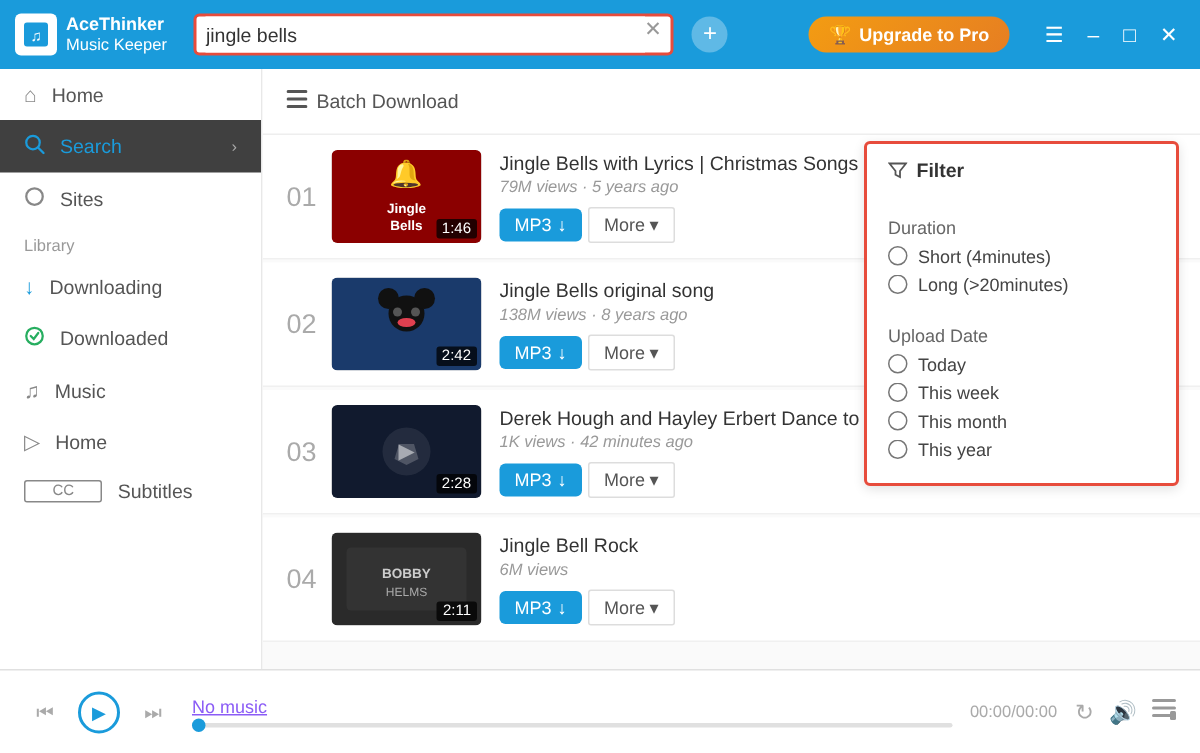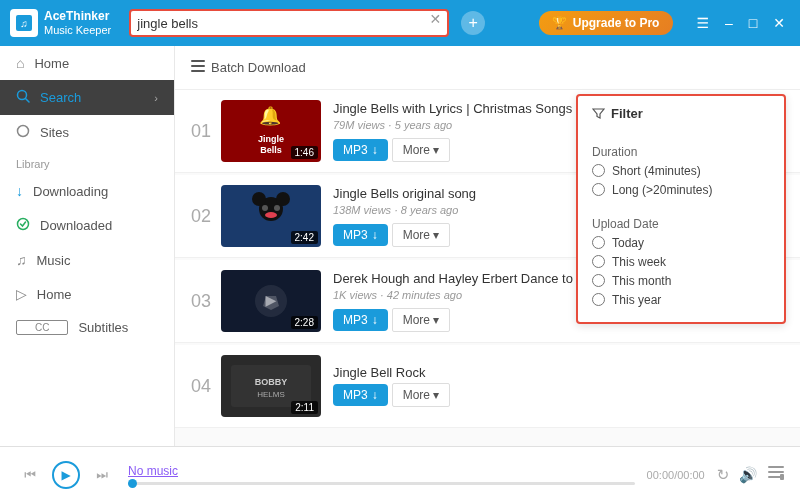--- a/index.html
+++ b/index.html
@@ -565,20 +565,21 @@
       <svg width="100" height="62" viewBox="0 0 100 62">
     <rect width="100" height="62" fill="#2a2a2a"></rect>
     <rect x="10" y="10" width="80" height="42" fill="#333" rx="3"></rect>
     <text x="50" y="30" text-anchor="middle" font-size="9" fill="#ccc" font-weight="bold">BOBBY</text>
     <text x="50" y="42" text-anchor="middle" font-size="8" fill="#aaa">HELMS</text>
   </svg>
       <span class="thumb-duration">2:11</span>
     </div>
     <div class="result-info">
       <div class="result-title">Jingle Bell Rock</div>
+      <div class="result-meta">6M views</div>
       <div class="result-actions">
         <button class="mp3-btn">
           <span>MP3</span>
           <span>↓</span>
         </button>
         <button class="more-btn">
           <span>More</span>
           <span>▾</span>
         </button>
       </div>

